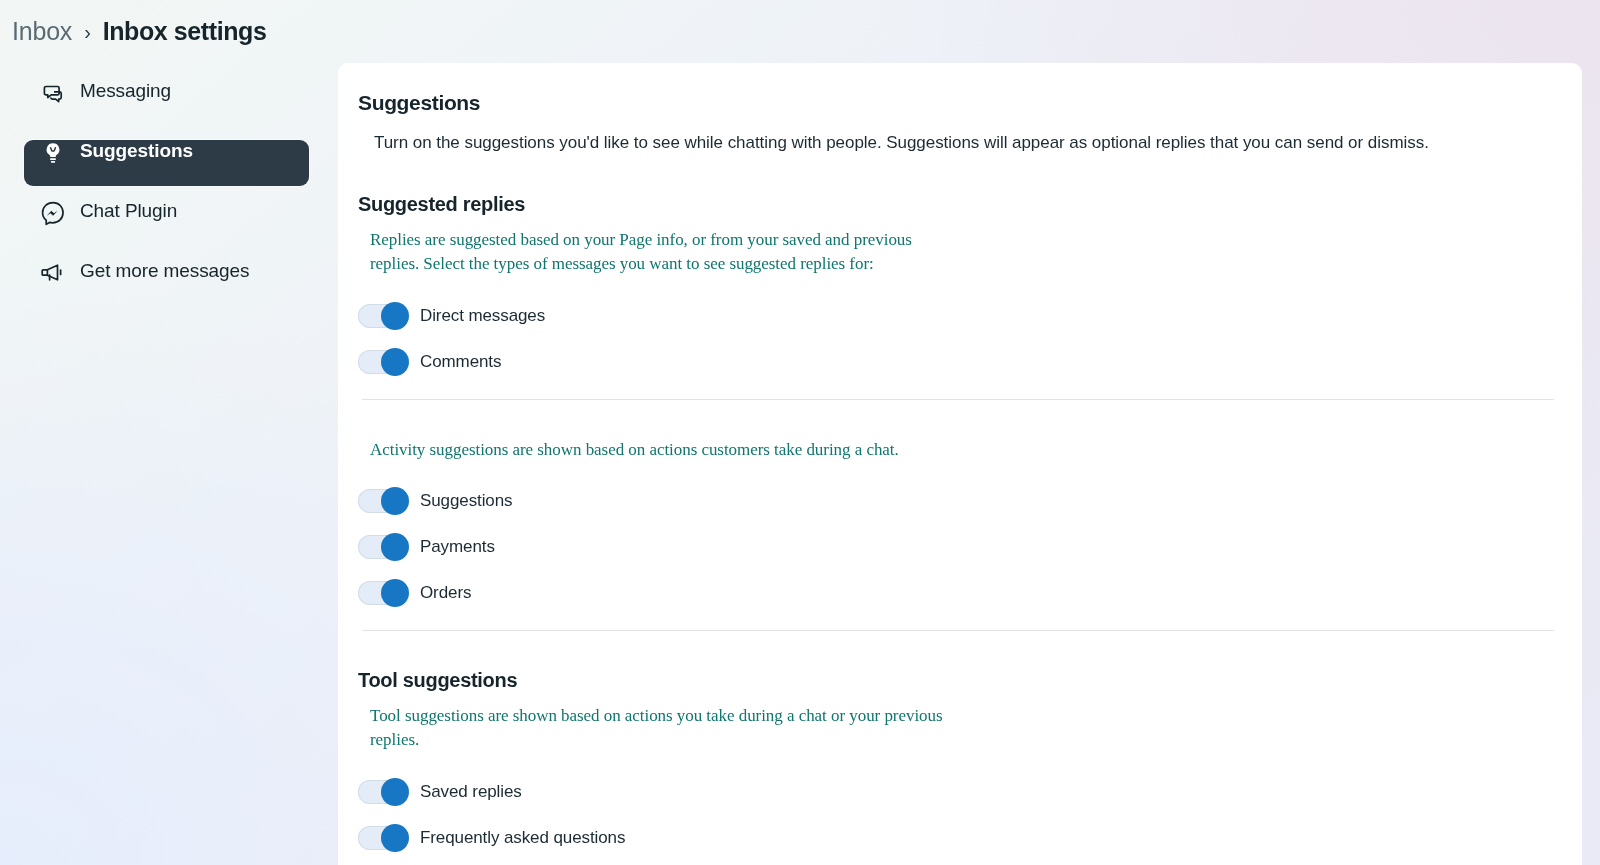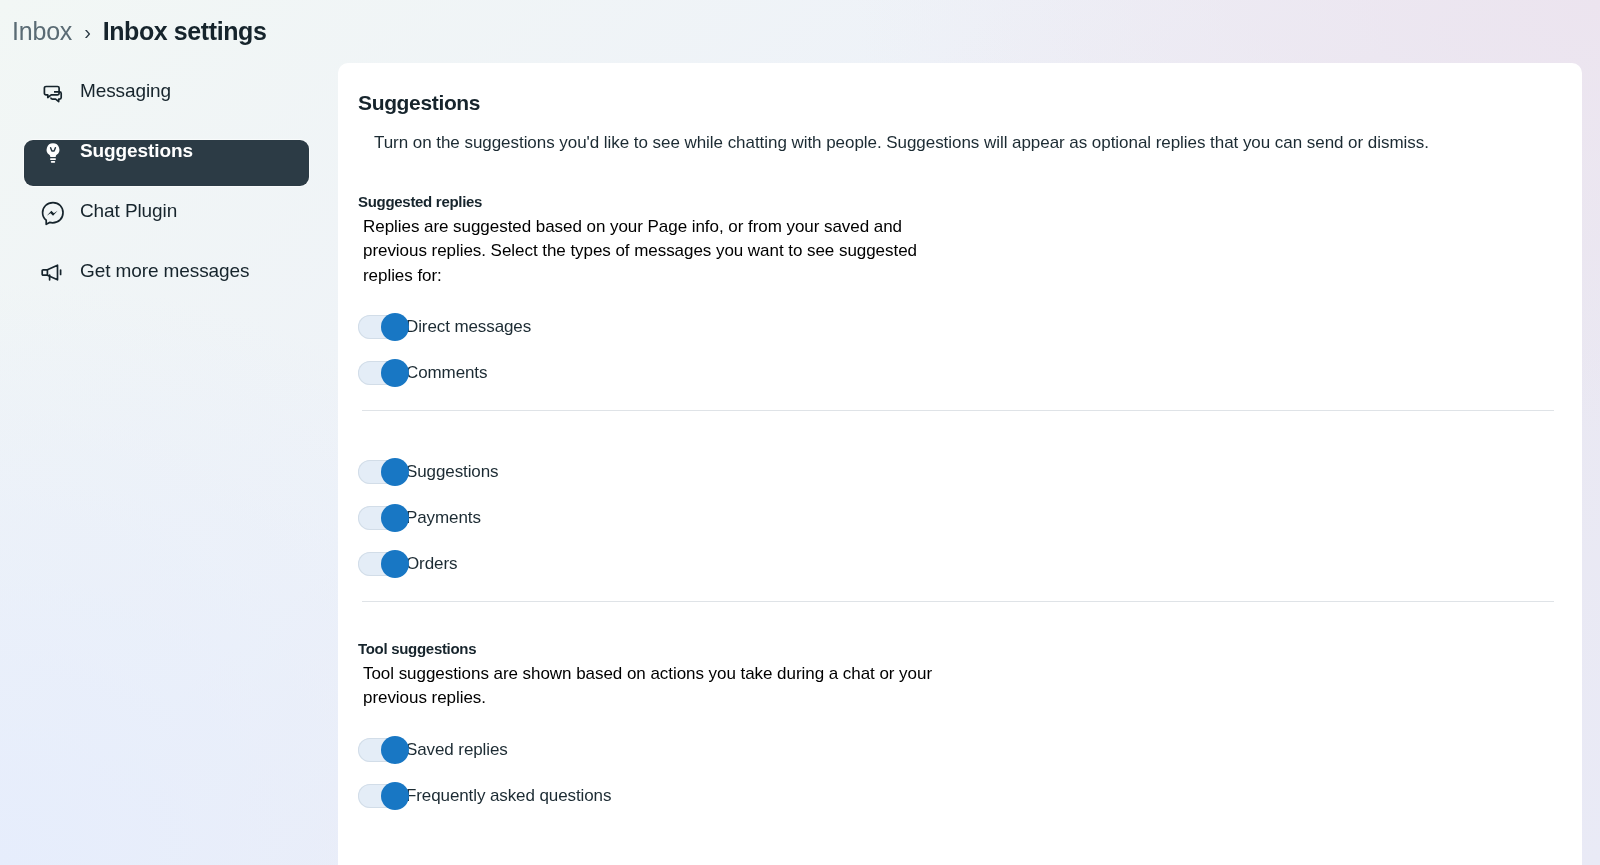--- a/index.html
+++ b/index.html
@@ -119,38 +119,40 @@
   }
   .lead {
     font-size: 17px;
     color: #1c2b33;
     line-height: 1.42;
     margin: 16px;
     letter-spacing: -0.05px;
   }
   .sub-block { margin-top: 38px; }
   .sub-title {
-    font-size: 15px;
+    font-size: 20px;
     font-weight: 700;
     color: #16242c;
     letter-spacing: -0.3px;
     margin: 0 0 5px 0;
   }
   .sub-desc {
     font-size: 17px;
-    color: #000000;
+    color: #0f766e;
     line-height: 1.43;
-    margin: 5px;
+    margin: 12px;
     max-width: 590px;
     letter-spacing: -0.05px;
+    font-family: Liberation Serif, serif;
   }
   .toggle-list { margin-top: 16px; }
   .toggle-row {
     display: flex;
     align-items: center;
+    gap: 14px;
     height: 46px;
     cursor: pointer;
   }
   .toggle {
     position: relative;
     width: 48px;
     height: 24px;
     flex: 0 0 48px;
     border-radius: 13px;
     background: #e4edf7;
@@ -255,20 +257,21 @@
           <span class="toggle">
               <span class="knob"></span>
             </span>
           <span class="toggle-label">Comments</span>
         </div>
       </div>
       <div class="divider"></div>
     </section>
 
     <section class="sub-block">
+      <p class="sub-desc">Activity suggestions are shown based on actions customers take during a chat.</p>
       <div class="toggle-list">
         <div class="toggle-row">
           <span class="toggle">
               <span class="knob"></span>
             </span>
           <span class="toggle-label">Suggestions</span>
         </div>
         <div class="toggle-row">
           <span class="toggle">
               <span class="knob"></span>

